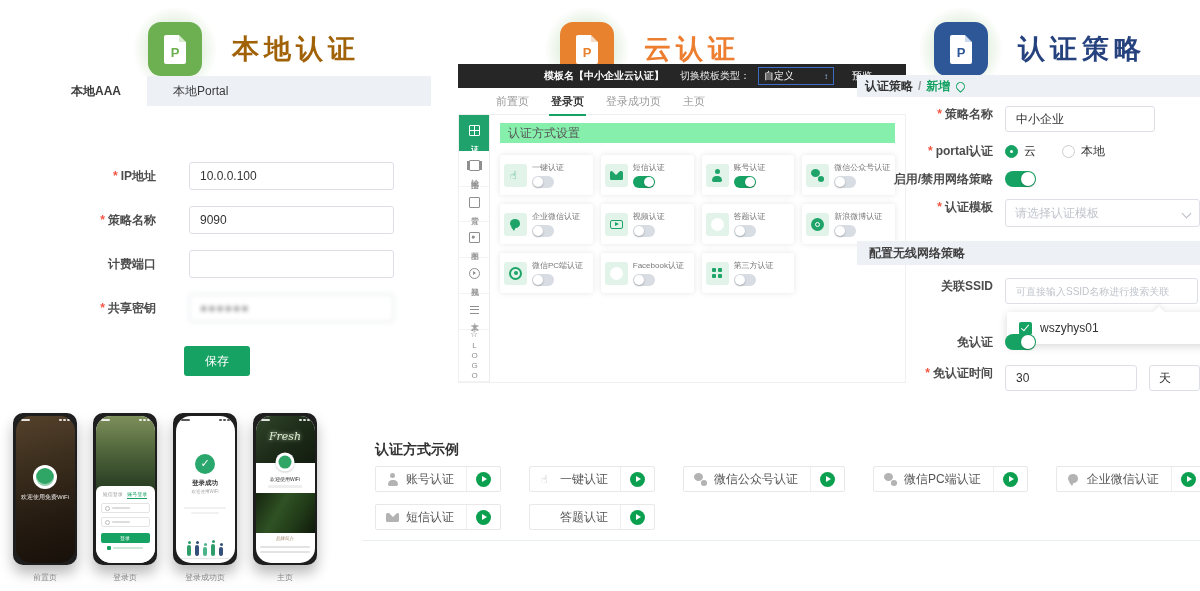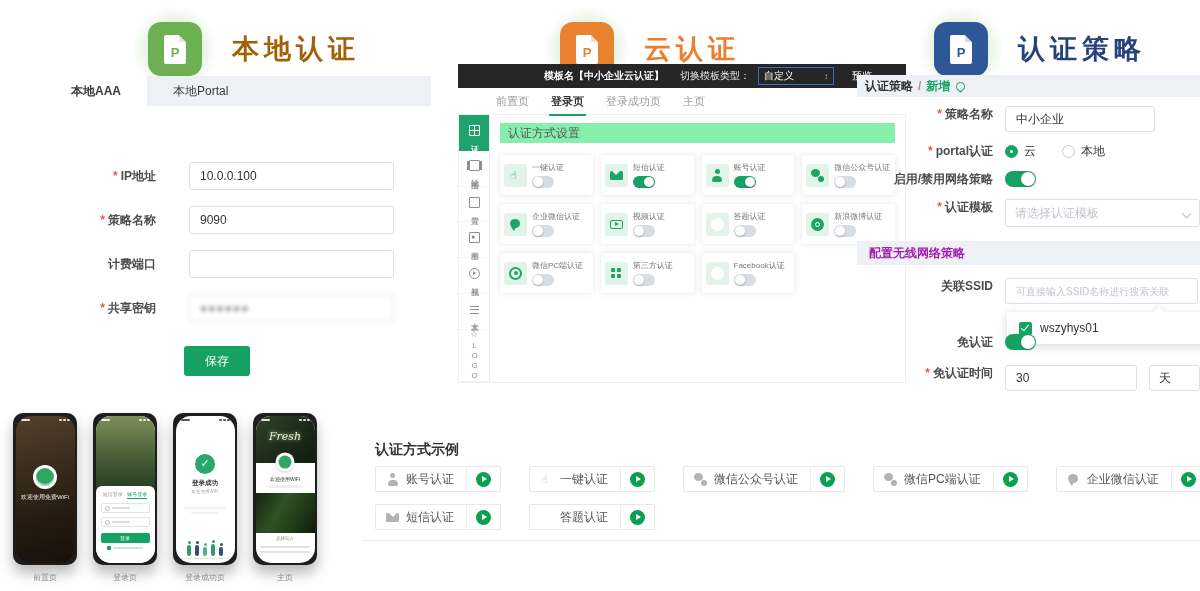--- a/index.html
+++ b/index.html
@@ -116,21 +116,21 @@
   .crumb-cur{color:#16a263;font-weight:bold;}
   .pin{width:9px;height:9px;border:1.5px solid #16a263;border-radius:50% 50% 50% 0;transform:rotate(-45deg);margin-left:6px;box-sizing:border-box;}
   .policy-form{position:absolute;left:857px;top:106px;width:343px;}
   .prow{display:flex;align-items:flex-start;margin-bottom:11px;}
   .plabel{width:148px;text-align:right;padding-right:12px;font-size:12px;color:#4c4c4c;font-weight:bold;flex:none;box-sizing:border-box;}
   .radio{width:13px;height:13px;border-radius:50%;border:1px solid #ccc;background:#fff;display:inline-block;position:relative;box-sizing:border-box;}
   .radio.sel{background:#16a263;border-color:#16a263;}
   .radio.sel::after{content:"";position:absolute;left:4px;top:4px;width:3px;height:3px;border-radius:50%;background:#fff;}
   .ropt{display:flex;align-items:center;gap:6px;font-size:12px;color:#333;}
   .psel{width:178px;height:26px;border:1px solid #dcdfe6;border-radius:3px;display:flex;align-items:center;justify-content:space-between;padding:0 9px;font-size:12px;color:#c0c4cc;}
-  .psect{height:24px;line-height:24px;background:#edf1f6;font-size:12px;font-weight:bold;color:#a21caf;padding-left:12px;margin:14px 0 13px;}
+  .psect{height:24px;line-height:24px;background:#edf1f6;font-size:12px;font-weight:bold;color:#404040;padding-left:12px;margin:14px 0 13px;}
   .ssid-wrap{position:relative;}
   .ssid-input{width:193px;height:26px;font-size:10px;}
   .ssid-drop{position:absolute;left:150px;top:34px;width:215px;background:#fff;box-shadow:0 2px 10px rgba(0,0,0,.16);border-radius:2px;padding:9px 12px;display:flex;align-items:center;gap:8px;}
   .ssid-drop::before{content:"";position:absolute;top:-4px;left:62%;width:8px;height:8px;background:#fff;transform:rotate(45deg);box-shadow:-2px -2px 4px rgba(0,0,0,.06);}
   .cb{width:13px;height:13px;background:#16a263;border-radius:2px;position:relative;flex:none;}
   .cb::after{content:"";position:absolute;left:4px;top:1.5px;width:3px;height:7px;border:solid #fff;border-width:0 1.5px 1.5px 0;transform:rotate(40deg);}
   .ssid-name{font-size:12px;color:#333;}
   .pol-time-row{margin-top:14px;}
   .time-inp{width:132px;}
   .unit-box{margin-left:12px;width:62px;height:26px;border:1px solid #dcdfe6;border-radius:3px;display:flex;align-items:center;padding-left:9px;font-size:12px;color:#333;box-sizing:border-box;}
@@ -377,33 +377,33 @@
             <span class="mic">
                 <i class="mi mi-pc"></i>
               </span>
             <div class="mright">
                 <span class="mlabel">微信PC端认证</span>
                 <span class="toggle sm"></span>
               </div>
           </div>
           <div class="mcard">
             <span class="mic">
+                <i class="mi mi-fb"></i>
+              </span>
+            <div class="mright">
+                <span class="mlabel">Facebook认证</span>
+                <span class="toggle sm"></span>
+              </div>
+          </div>
+          <div class="mcard">
+            <span class="mic">
                 <i class="mi mi-third"></i>
               </span>
             <div class="mright">
                 <span class="mlabel">第三方认证</span>
-                <span class="toggle sm"></span>
-              </div>
-          </div>
-          <div class="mcard">
-            <span class="mic">
-                <i class="mi mi-fb"></i>
-              </span>
-            <div class="mright">
-                <span class="mlabel">Facebook认证</span>
                 <span class="toggle sm"></span>
               </div>
           </div>
         </div>
       </div>
     </div>
   </div>
 
   <div class="sec-header policy-header">
     <span class="halo">

